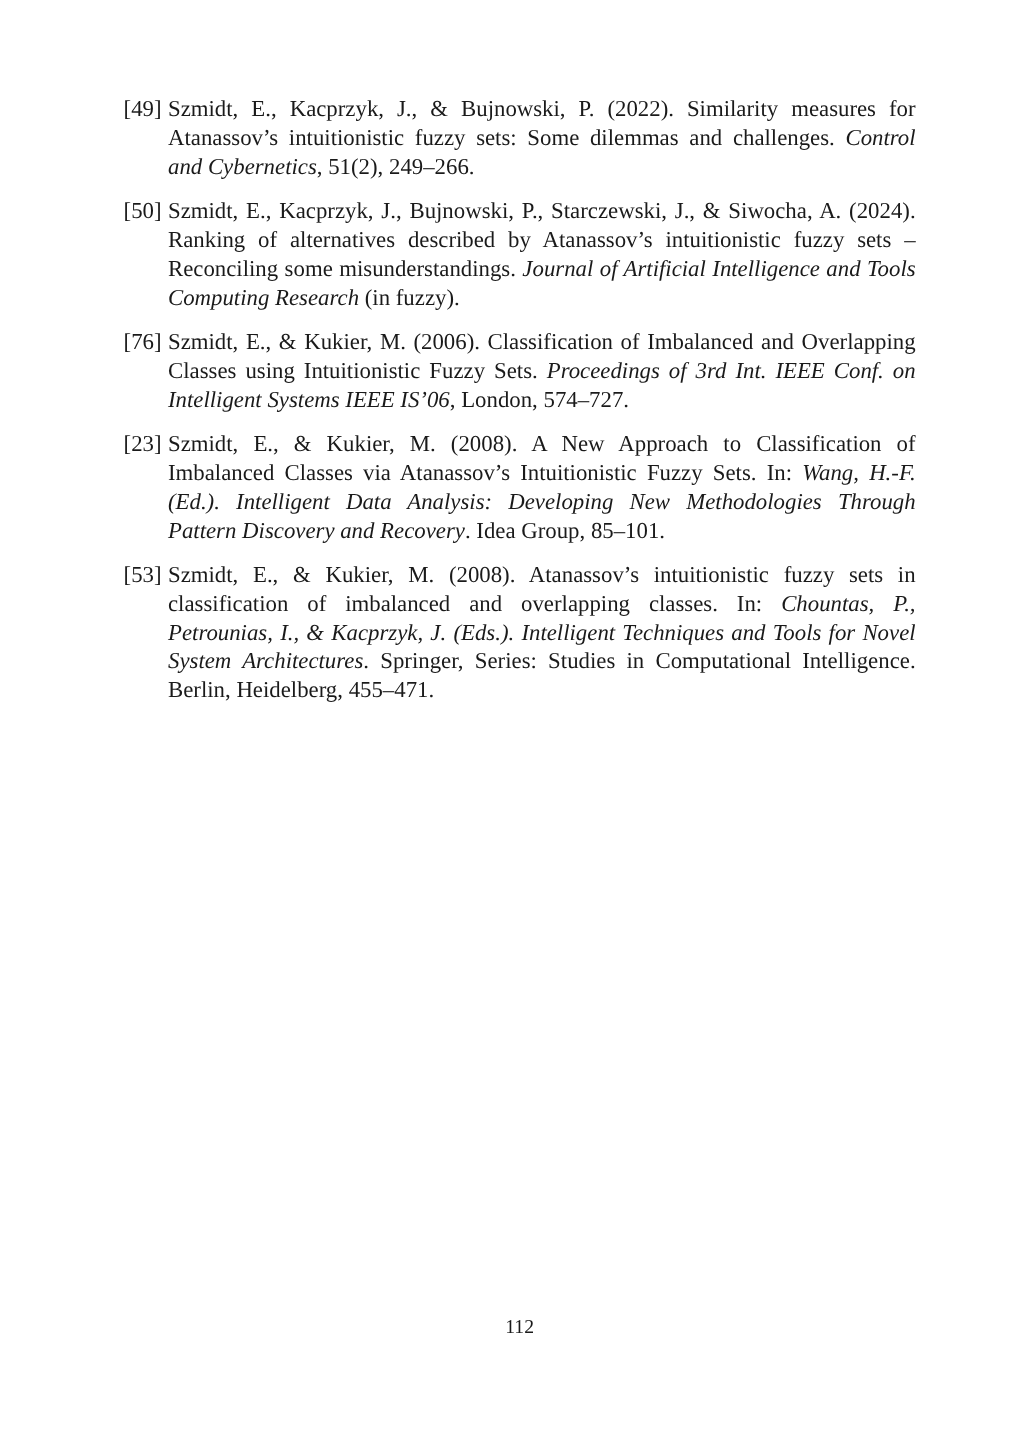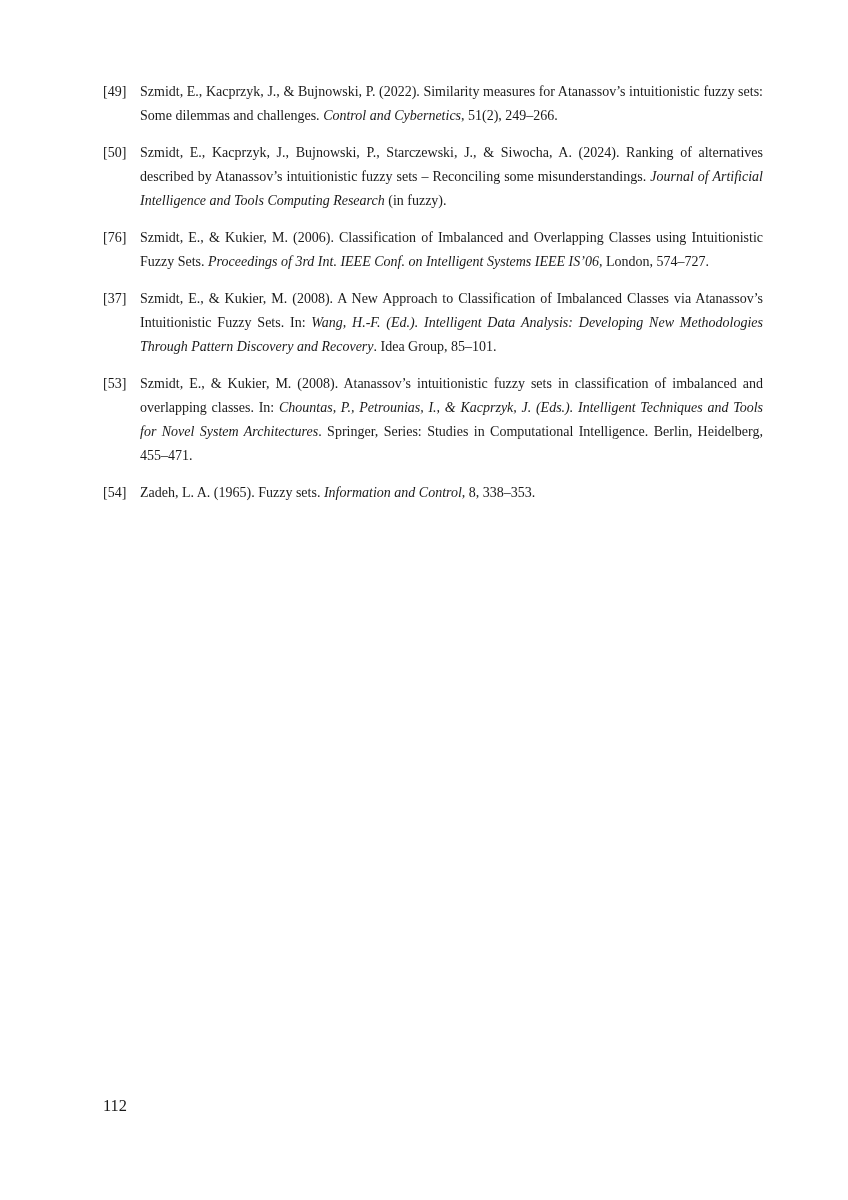--- a/index.html
+++ b/index.html
@@ -20,50 +20,50 @@
     inset: 0;
     background: #ffffff;
   }
   .references {
     position: absolute;
     left: 103px;
     top: 80px;
     width: 660px;
   }
   .ref {
-    font-size: 14px;
+    font-size: 19px;
     line-height: 24px;
     text-align: justify;
     padding-left: 37px;
     text-indent: -37px;
     margin: 0 0 13px 0;
   }
   .ref-label {
     display: inline-block;
     width: 37px;
     text-indent: 0;
   }
   .ref-body i {
     font-style: italic;
   }
   .page-number {
     position: absolute;
     left: 103px;
     top: 1094px;
     width: 660px;
+    text-align: center;
     font-size: 16.4px;
     line-height: 24px;
   }
 </style>
 </head>
 <body>
 
 <div class="page">
   <div class="references">
       <p class="ref"><span class="ref-label">[49]</span><span class="ref-body"><span>Szmidt, E., Kacprzyk, J., &amp; Bujnowski, P. (2022). Similarity measures for Atanassov’s intuitionistic fuzzy sets: Some dilemmas and challenges. </span><i>Control and Cybernetics</i><span>, 51(2), 249–266.</span></span></p>
       <p class="ref"><span class="ref-label">[50]</span><span class="ref-body"><span>Szmidt, E., Kacprzyk, J., Bujnowski, P., Starczewski, J., &amp; Siwocha, A. (2024). Ranking of alternatives described by Atanassov’s intuitionistic fuzzy sets – Reconciling some misunderstandings. </span><i>Journal of Artificial Intelligence and Tools Computing Research</i><span> (in fuzzy).</span></span></p>
       <p class="ref"><span class="ref-label">[76]</span><span class="ref-body"><span>Szmidt, E., &amp; Kukier, M. (2006). Classification of Imbalanced and Overlapping Classes using Intuitionistic Fuzzy Sets. </span><i>Proceedings of 3rd Int. IEEE Conf. on Intelligent Systems IEEE IS’06</i><span>, London, 574–727.</span></span></p>
-      <p class="ref"><span class="ref-label">[37]</span><span class="ref-body"><span>Szmidt, E., &amp; Kukier, M. (2008). A New Approach to Classification of Imbalanced Classes via Atanassov’s Intuitionistic Fuzzy Sets. In: </span><i>Wang, H.-F. (Ed.). Intelligent Data Analysis: Developing New Methodologies Through Pattern Discovery and Recovery</i><span>. Idea Group, 85–101.</span></span></p>
+      <p class="ref"><span class="ref-label">[23]</span><span class="ref-body"><span>Szmidt, E., &amp; Kukier, M. (2008). A New Approach to Classification of Imbalanced Classes via Atanassov’s Intuitionistic Fuzzy Sets. In: </span><i>Wang, H.-F. (Ed.). Intelligent Data Analysis: Developing New Methodologies Through Pattern Discovery and Recovery</i><span>. Idea Group, 85–101.</span></span></p>
       <p class="ref"><span class="ref-label">[53]</span><span class="ref-body"><span>Szmidt, E., &amp; Kukier, M. (2008). Atanassov’s intuitionistic fuzzy sets in classification of imbalanced and overlapping classes. In: </span><i>Chountas, P., Petrounias, I., &amp; Kacprzyk, J. (Eds.). Intelligent Techniques and Tools for Novel System Architectures</i><span>. Springer, Series: Studies in Computational Intelligence. Berlin, Heidelberg, 455–471.</span></span></p>
-      <p class="ref"><span class="ref-label">[54]</span><span class="ref-body"><span>Zadeh, L. A. (1965). Fuzzy sets. </span><i>Information and Control</i><span>, 8, 338–353.</span></span></p>
     </div>
   <div class="page-number">112</div>
 </div>
 
 </body></html>

